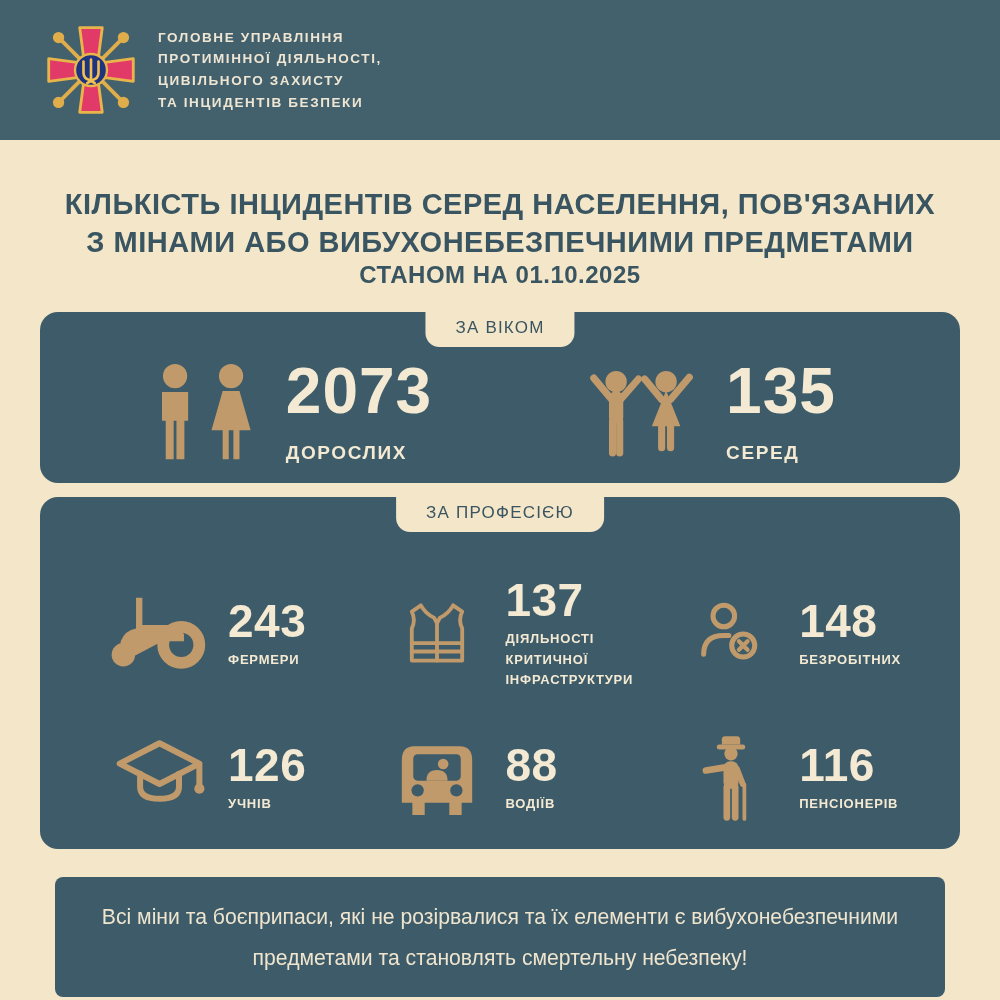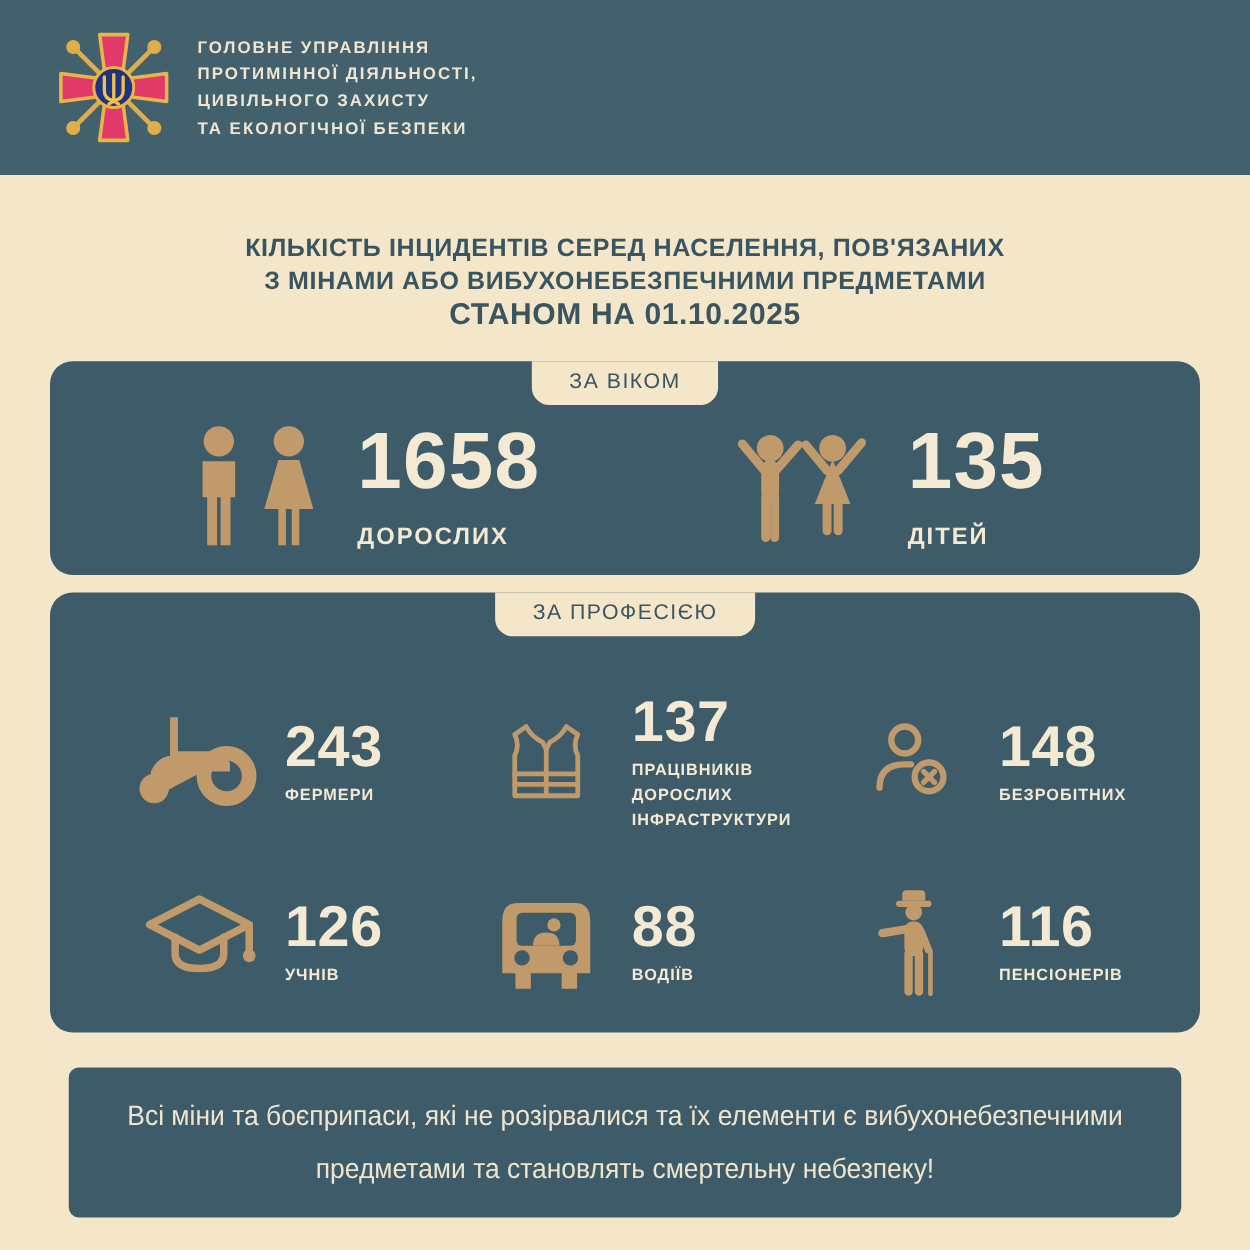--- a/index.html
+++ b/index.html
@@ -26,21 +26,21 @@
   }
   .emblem{width:94px;height:94px;flex:0 0 auto;}
   .org{
     color:#eee6d2;font-weight:bold;font-size:13.5px;
     letter-spacing:1.6px;line-height:1.6;
   }
 
   
   .title{
     margin-top:46px;text-align:center;color:var(--dark);
-    font-weight:800;font-size:20px;line-height:1.3;letter-spacing:.5px;
+    font-weight:800;font-size:29px;line-height:1.3;letter-spacing:.5px;
   }
   .asof{
     text-align:center;color:var(--dark);
     font-weight:800;font-size:24px;letter-spacing:.5px;
   }
 
   
   .panel{
     width:920px;margin:0 auto;background:var(--panel);
     border-radius:18px;position:relative;box-sizing:border-box;
@@ -104,21 +104,21 @@
       <g stroke="#f0c050" stroke-width="2.8" fill="none" stroke-linecap="round">
         <path d="M42 41 V53 Q42 60 50 61 Q58 60 58 53 V41"></path>
         <line x1="50" y1="39" x2="50" y2="61"></line>
         <path d="M46 64 L50 61.5 L54 64"></path>
       </g>
     </svg>
     <div class="org">
       <div>ГОЛОВНЕ УПРАВЛІННЯ</div>
       <div>ПРОТИМІННОЇ ДІЯЛЬНОСТІ,</div>
       <div>ЦИВІЛЬНОГО ЗАХИСТУ</div>
-      <div>ТА ЕКОЛОГІЧНОЇ БЕЗПЕКИ</div>
+      <div>ТА ІНЦИДЕНТІВ БЕЗПЕКИ</div>
     </div>
   </div>
 
   <div class="title">
     <div>КІЛЬКІСТЬ ІНЦИДЕНТІВ СЕРЕД НАСЕЛЕННЯ, ПОВ'ЯЗАНИХ</div>
     <div>З МІНАМИ АБО ВИБУХОНЕБЕЗПЕЧНИМИ ПРЕДМЕТАМИ</div>
   </div>
   <div class="asof">СТАНОМ НА 01.10.2025</div>
 
   <div class="panel age-panel">
@@ -126,21 +126,21 @@
     <div class="age-stats">
 
       <div class="age-group">
         <svg width="112" height="100" viewBox="0 0 120 105" fill="#c09a6b">
           <circle cx="29" cy="14" r="13"></circle>
           <path d="M15 31 L43 31 L43 62 L39 62 L39 103 L30.5 103 L30.5 62 L27.5 62 L27.5 103 L19 103 L19 62 L15 62 Z"></path>
           <circle cx="89" cy="14" r="13"></circle>
           <path d="M80 30 L98 30 L110 72 L98 72 L98 103 L91.5 103 L91.5 72 L86.5 72 L86.5 103 L80 103 L80 72 L68 72 Z"></path>
         </svg>
         <div>
-          <div class="big-num">1658</div>
+          <div class="big-num">2073</div>
           <div class="big-label">ДОРОСЛИХ</div>
         </div>
       </div>
 
       <div class="age-group">
         <svg width="116" height="98" viewBox="0 0 130 108">
           <g fill="#c09a6b">
             <circle cx="36" cy="20" r="12"></circle>
             <rect x="28" y="31" width="16" height="36" rx="7"></rect>
             <circle cx="92" cy="20" r="12"></circle>
@@ -152,21 +152,21 @@
             <line x1="87" y1="40" x2="68" y2="17"></line>
             <line x1="97" y1="40" x2="118" y2="15"></line>
             <line x1="32" y1="64" x2="32" y2="100"></line>
             <line x1="40" y1="64" x2="40" y2="100"></line>
             <line x1="87" y1="69" x2="87" y2="94"></line>
             <line x1="97" y1="69" x2="97" y2="94"></line>
           </g>
         </svg>
         <div>
           <div class="big-num">135</div>
-          <div class="big-label">ДІТЕЙ</div>
+          <div class="big-label">СЕРЕД</div>
         </div>
       </div>
 
     </div>
   </div>
 
   <div class="panel prof-panel">
     <div class="tab">ЗА ПРОФЕСІЄЮ</div>
     <div class="prof-grid">
 
@@ -190,21 +190,21 @@
             <g fill="none" stroke="#c09a6b" stroke-width="5.5" stroke-linejoin="round" stroke-linecap="round">
               <path d="M27 9 C33 20 42 25 46 27 L50 35 L54 27 C58 25 67 20 73 9 L86 18 C81 28 83 36 86 42 L86 88 L14 88 L14 42 C17 36 19 28 14 18 Z"></path>
               <line x1="50" y1="35" x2="50" y2="88"></line>
               <line x1="14" y1="63" x2="86" y2="63"></line>
               <line x1="14" y1="75" x2="86" y2="75"></line>
             </g>
           </svg>
         </div>
         <div>
           <div class="mid-num">137</div>
-          <div class="mid-label">ПРАЦІВНИКІВ ДОРОСЛИХ ІНФРАСТРУКТУРИ</div>
+          <div class="mid-label">ДІЯЛЬНОСТІ КРИТИЧНОЇ ІНФРАСТРУКТУРИ</div>
         </div>
       </div>
 
       <div class="prof-item">
         <div class="prof-icon">
           <svg width="72" height="74" viewBox="0 0 100 100">
             <g fill="none" stroke="#c09a6b" stroke-width="7" stroke-linecap="round">
               <circle cx="40" cy="25" r="15"></circle>
               <path d="M12 78 Q12 52 40 52 L47 52"></path>
               <circle cx="67" cy="66" r="16"></circle>

